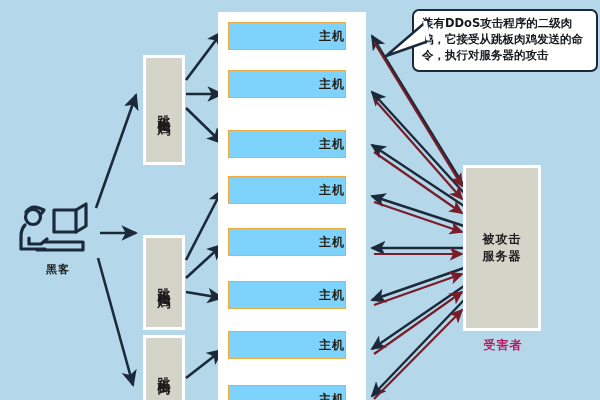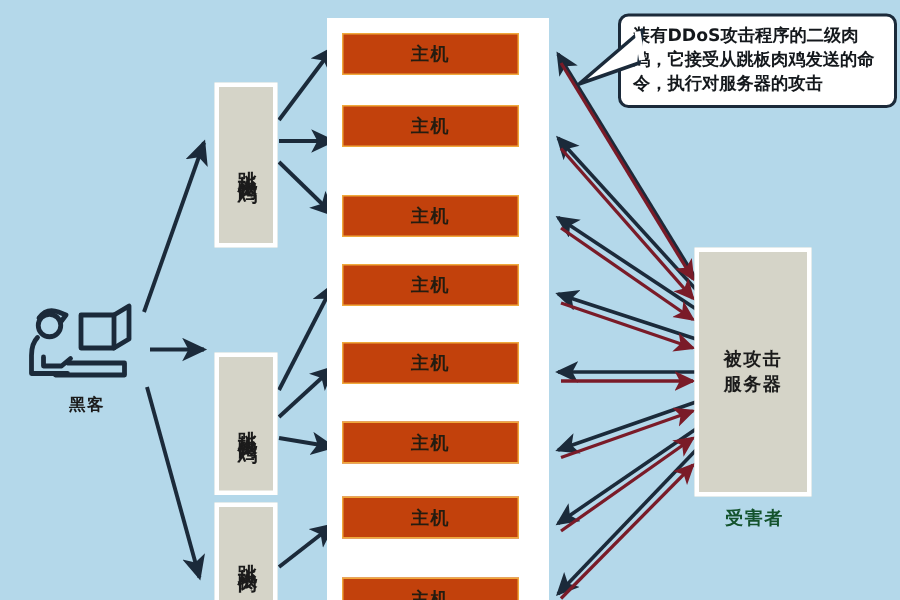--- a/index.html
+++ b/index.html
@@ -32,27 +32,27 @@
     background: #ffffff;
     z-index: 1;
   }
 
   
   .host {
     position: absolute;
     left: 228px;
     width: 118px;
     height: 28px;
-    background: #c2410c;
+    background: #7dd3fc;
     border: 1px solid #f0a93c;
     box-sizing: border-box;
     z-index: 2;
     display: flex;
     align-items: center;
-    justify-content: center;
+    justify-content: flex-end;
   }
   .host .host-label {
     font-size: 12px;
     font-weight: bold;
     color: #241c10;
     letter-spacing: 1px;
   }
 
   
   .springboard {
@@ -102,21 +102,21 @@
     letter-spacing: 1px;
   }
   .victim-caption {
     position: absolute;
     left: 455px;
     top: 337px;
     width: 96px;
     text-align: center;
     font-size: 12px;
     font-weight: bold;
-    color: #14532d;
+    color: #be185d;
     letter-spacing: 1px;
     z-index: 3;
   }
 
   
   .hacker {
     position: absolute;
     left: 16px;
     top: 198px;
     width: 84px;

